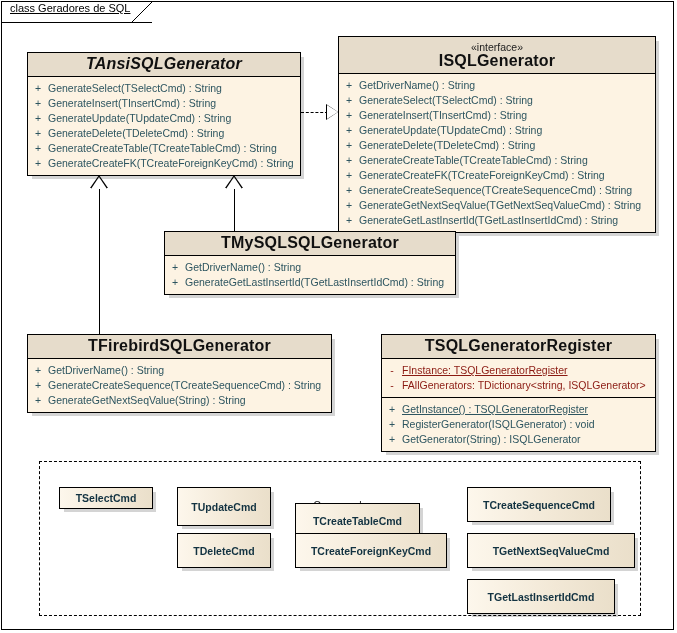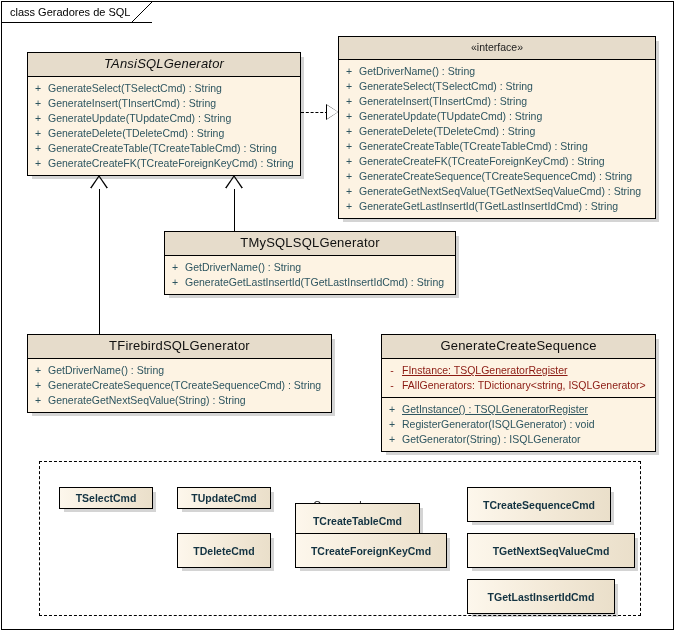--- a/index.html
+++ b/index.html
@@ -23,27 +23,28 @@
     background: #ffffff;
   }
   #frame-tab {
     position: absolute;
     left: 0px; top: 0px;
     height: 20px;
     background: #ffffff;
     border-right: none;
     box-sizing: border-box;
     display: flex;
-    align-items: center;
+    align-items: flex-start;
     padding-left: 8px;
     padding-right: 22px;
     font-size: 11px;
     color: #000000;
     white-space: nowrap;
     z-index: 6;
+    text-decoration: underline;
   }
   #frame-tab::after {
     content: "";
     position: absolute;
     right: 0; top: 0;
     width: 20px; height: 21px;
     border-bottom: 1px solid #000000;
     box-sizing: border-box;
     background:
       linear-gradient(to bottom right, transparent 0 49.3%, #000 49.3% 50.7%, transparent 50.7% 100%) no-repeat;
@@ -70,22 +71,22 @@
     text-align: center;
     padding: 4px 4px 5px 4px;
     box-sizing: border-box;
   }
   .cls-stereo {
     font-size: 10.5px;
     color: #1c1c1c;
     line-height: 13px;
   }
   .cls-title {
-    font-size: 13px;
-    font-weight: normal;
+    font-size: 16px;
+    font-weight: bold;
     color: #101010;
     line-height: 14px;
     letter-spacing: .2px;
   }
   .cls-title.italic { font-style: italic; }
 
   .cls-section {
     padding: 4px 0 4px 0;
     background: #fdf3e3;
   }
@@ -240,20 +241,21 @@
       <div class="member">
         <span class="vis">+</span>
         <span class="sig">GenerateCreateFK(TCreateForeignKeyCmd) : String</span>
       </div>
     </div>
   </div>
 
   <div class="cls" style="left:336px; top:34px; width:318px;">
     <div class="cls-head">
       <div class="cls-stereo">«interface»</div>
+      <div class="cls-title">ISQLGenerator</div>
     </div>
     <div class="cls-section">
       <div class="member">
         <span class="vis">+</span>
         <span class="sig">GetDriverName() : String</span>
       </div>
       <div class="member">
         <span class="vis">+</span>
         <span class="sig">GenerateSelect(TSelectCmd) : String</span>
       </div>
@@ -323,21 +325,21 @@
       </div>
       <div class="member">
         <span class="vis">+</span>
         <span class="sig">GenerateGetNextSeqValue(String) : String</span>
       </div>
     </div>
   </div>
 
   <div class="cls" style="left:379px; top:332px; width:275px;">
     <div class="cls-head">
-      <div class="cls-title">GenerateCreateSequence</div>
+      <div class="cls-title">TSQLGeneratorRegister</div>
     </div>
     <div class="cls-section">
       <div class="member attr">
         <span class="vis">-</span>
         <span class="sig static">FInstance:  TSQLGeneratorRegister</span>
       </div>
       <div class="member attr">
         <span class="vis">-</span>
         <span class="sig">FAllGenerators:  TDictionary&lt;string, ISQLGenerator&gt;</span>
       </div>
@@ -357,21 +359,21 @@
       </div>
     </div>
   </div>
 
   <div id="commands-package">
     <div id="commands-label">Commands</div>
 
     <div class="cmd-box" style="left:19px;  top:25px;  width:94px;  height:22px;text-align:center;">
       <span>TSelectCmd</span>
     </div>
-    <div class="cmd-box" style="left:137px; top:25px;  width:94px;  height:22px;">
+    <div class="cmd-box" style="left:137px; top:25px;  width:94px;  height:39px;">
       <span>TUpdateCmd</span>
     </div>
     <div class="cmd-box" style="left:255px; top:25px;  width:125px; height:35px;margin-top:16px;">
       <span>TCreateTableCmd</span>
     </div>
     <div class="cmd-box" style="left:427px; top:25px;  width:144px; height:35px;">
       <span>TCreateSequenceCmd</span>
     </div>
 
     <div class="cmd-box" style="left:137px; top:71px;  width:94px;  height:35px;">

